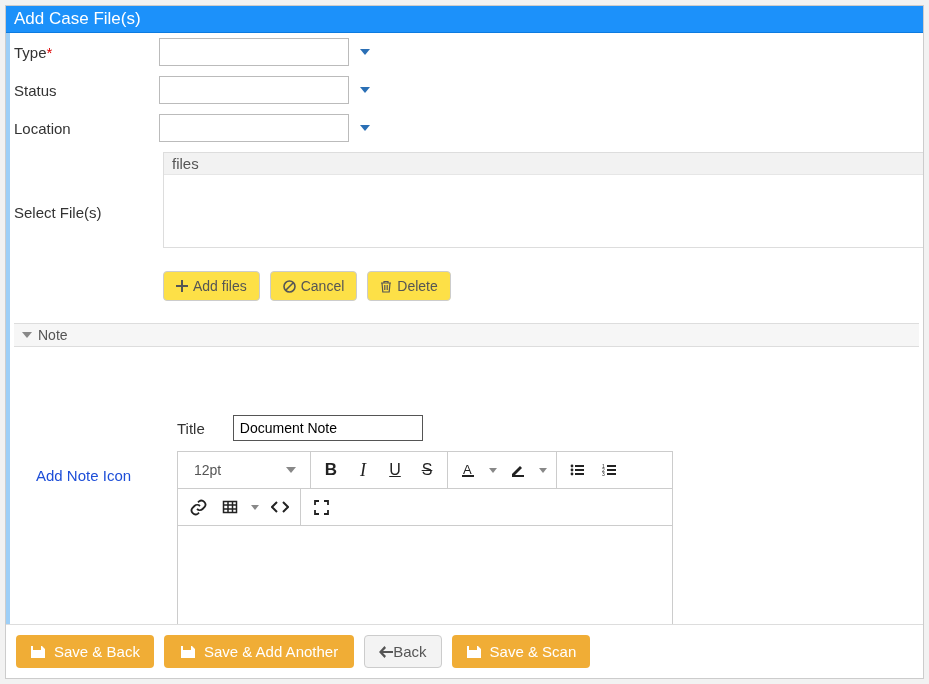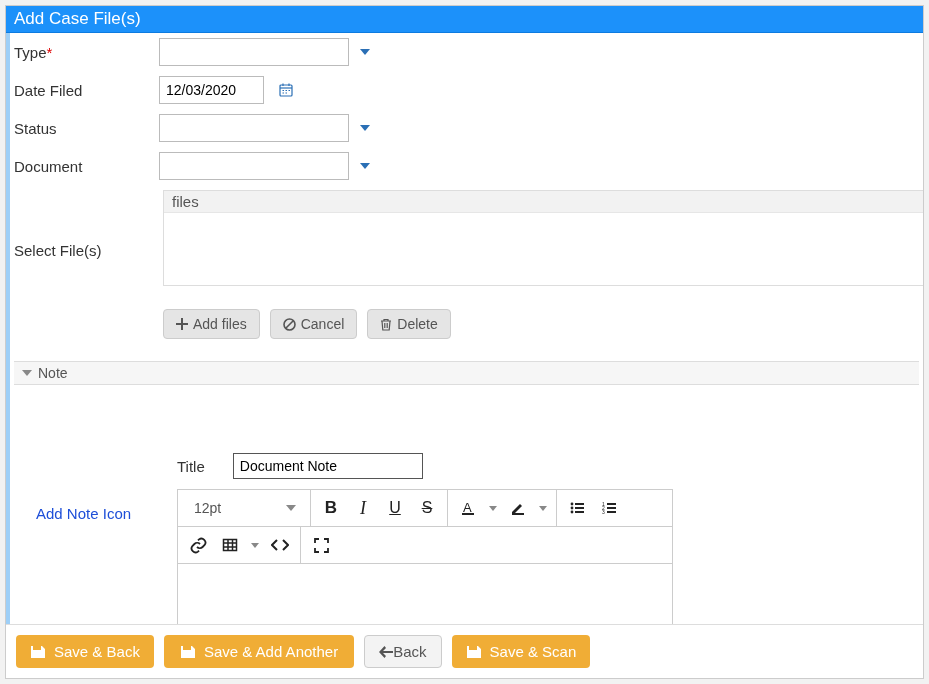--- a/index.html
+++ b/index.html
@@ -86,21 +86,21 @@
     height: 72px;
     background: #fff;
   }
   .file-actions {
     margin-left: 149px;
     margin-top: 8px;
     display: flex;
     gap: 10px;
   }
   .btn {
-    background: #e5e5e5;
+    background: #fde047;
     border: 1px solid #ccc;
     border-radius: 4px;
     padding: 6px 12px;
     font-size: 14px;
     color: #555;
     display: inline-flex;
     align-items: center;
     gap: 5px;
     cursor: pointer;
   }
@@ -246,50 +246,33 @@
         <span>Type</span><span class="required">*</span>
       </div>
       <input class="text-input w-select" type="text" value="" style="">
       <span class="caret-btn">
         <svg width="10" height="6" viewBox="0 0 10 6">
             <path d="M0 0 L5 6 L10 0 Z" fill="#2a6fb5"></path>
           </svg>
       </span>
     </div>
 
-    <div class="form-row">
-      <div class="form-label">Date Filed</div>
-      <input class="text-input w-date" type="text" value="12/03/2020" style="">
-      <span class="date-icon">
-        <svg width="14" height="14" viewBox="0 0 14 14" fill="none" stroke="#2a6fb5" stroke-width="1.2">
-          <rect x="1" y="2" width="12" height="11" rx="1"></rect>
-          <line x1="1" y1="5" x2="13" y2="5"></line>
-          <line x1="4" y1="0.5" x2="4" y2="3"></line>
-          <line x1="10" y1="0.5" x2="10" y2="3"></line>
-          <line x1="3.5" y1="7.5" x2="5" y2="7.5"></line>
-          <line x1="6.5" y1="7.5" x2="8" y2="7.5"></line>
-          <line x1="9.5" y1="7.5" x2="11" y2="7.5"></line>
-          <line x1="3.5" y1="10" x2="5" y2="10"></line>
-          <line x1="6.5" y1="10" x2="8" y2="10"></line>
-        </svg>
-      </span>
-    </div>
 
     <div class="form-row">
       <div class="form-label">Status</div>
       <input class="text-input w-select" type="text" value="" style="">
       <span class="caret-btn">
         <svg width="10" height="6" viewBox="0 0 10 6">
             <path d="M0 0 L5 6 L10 0 Z" fill="#2a6fb5"></path>
           </svg>
       </span>
     </div>
 
     <div class="form-row">
-      <div class="form-label">Document</div>
+      <div class="form-label">Location</div>
       <input class="text-input w-select" type="text" value="" style="">
       <span class="caret-btn">
         <svg width="10" height="6" viewBox="0 0 10 6">
             <path d="M0 0 L5 6 L10 0 Z" fill="#2a6fb5"></path>
           </svg>
       </span>
     </div>
 
 
     <div class="files-panel">

